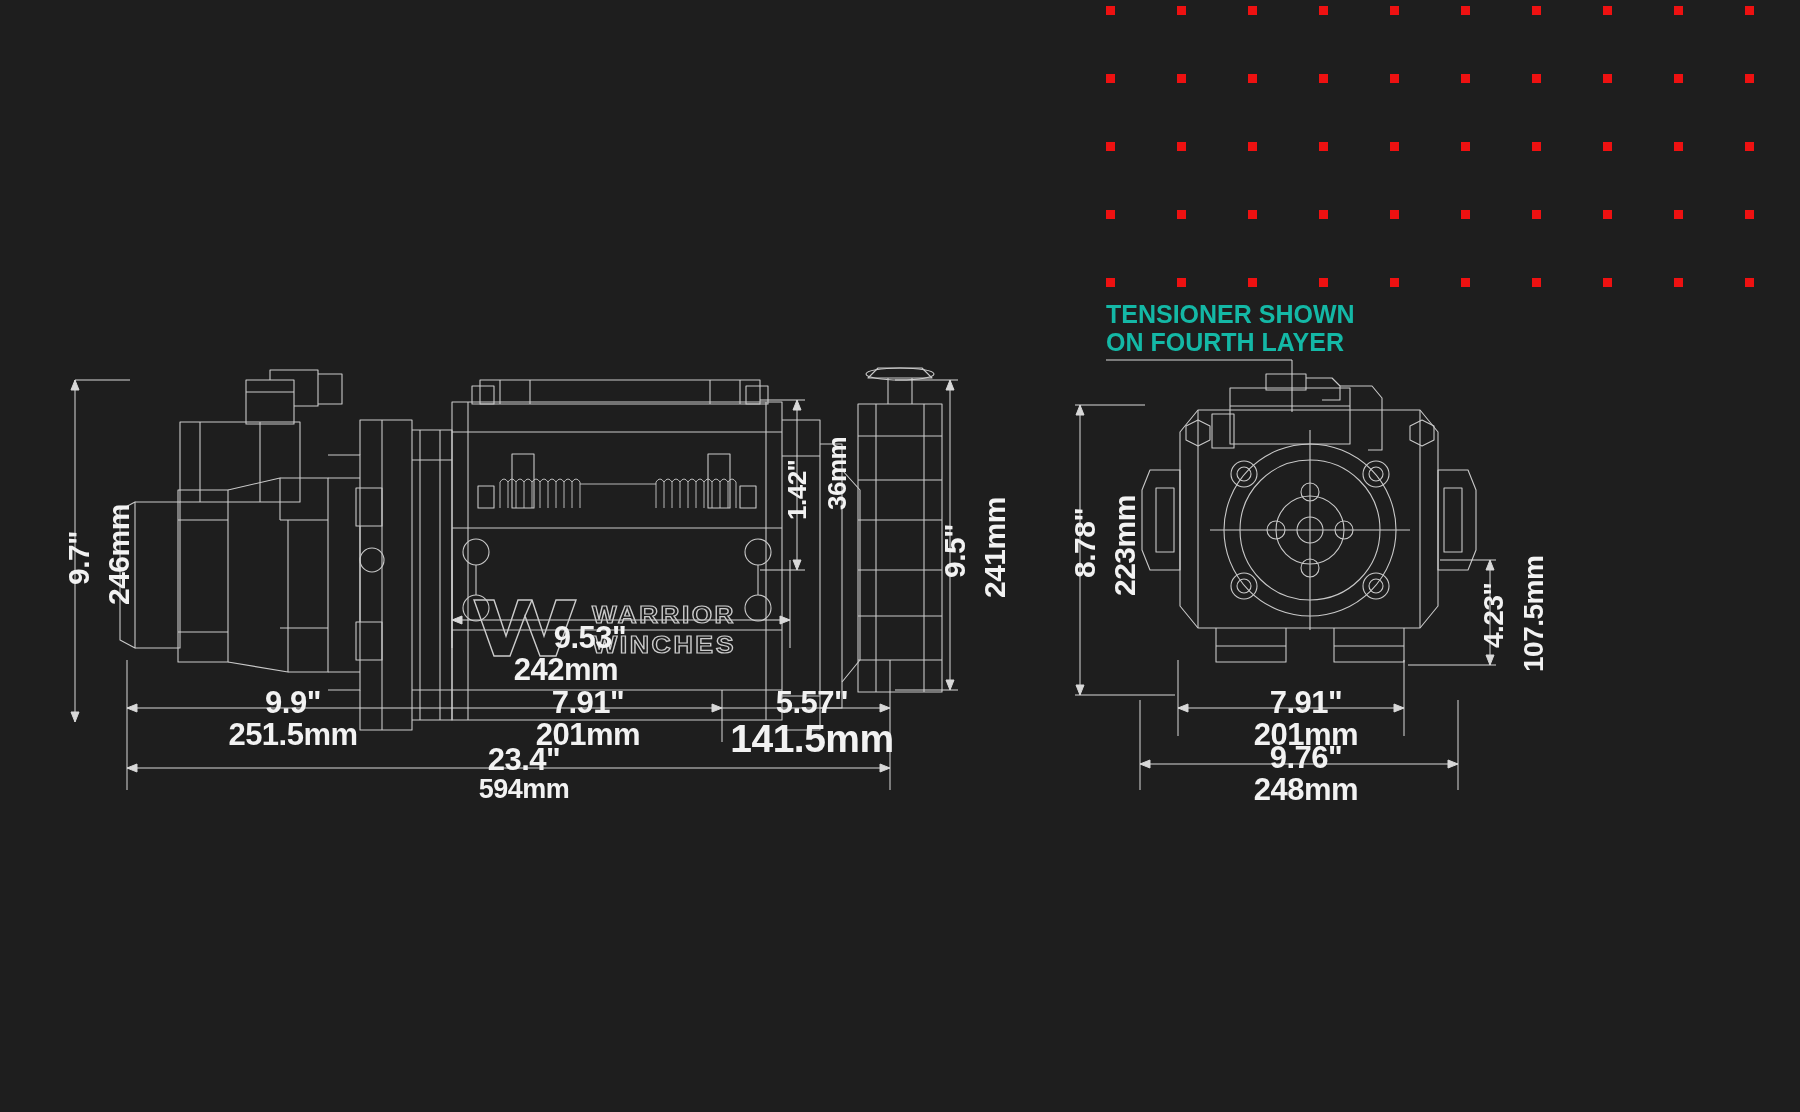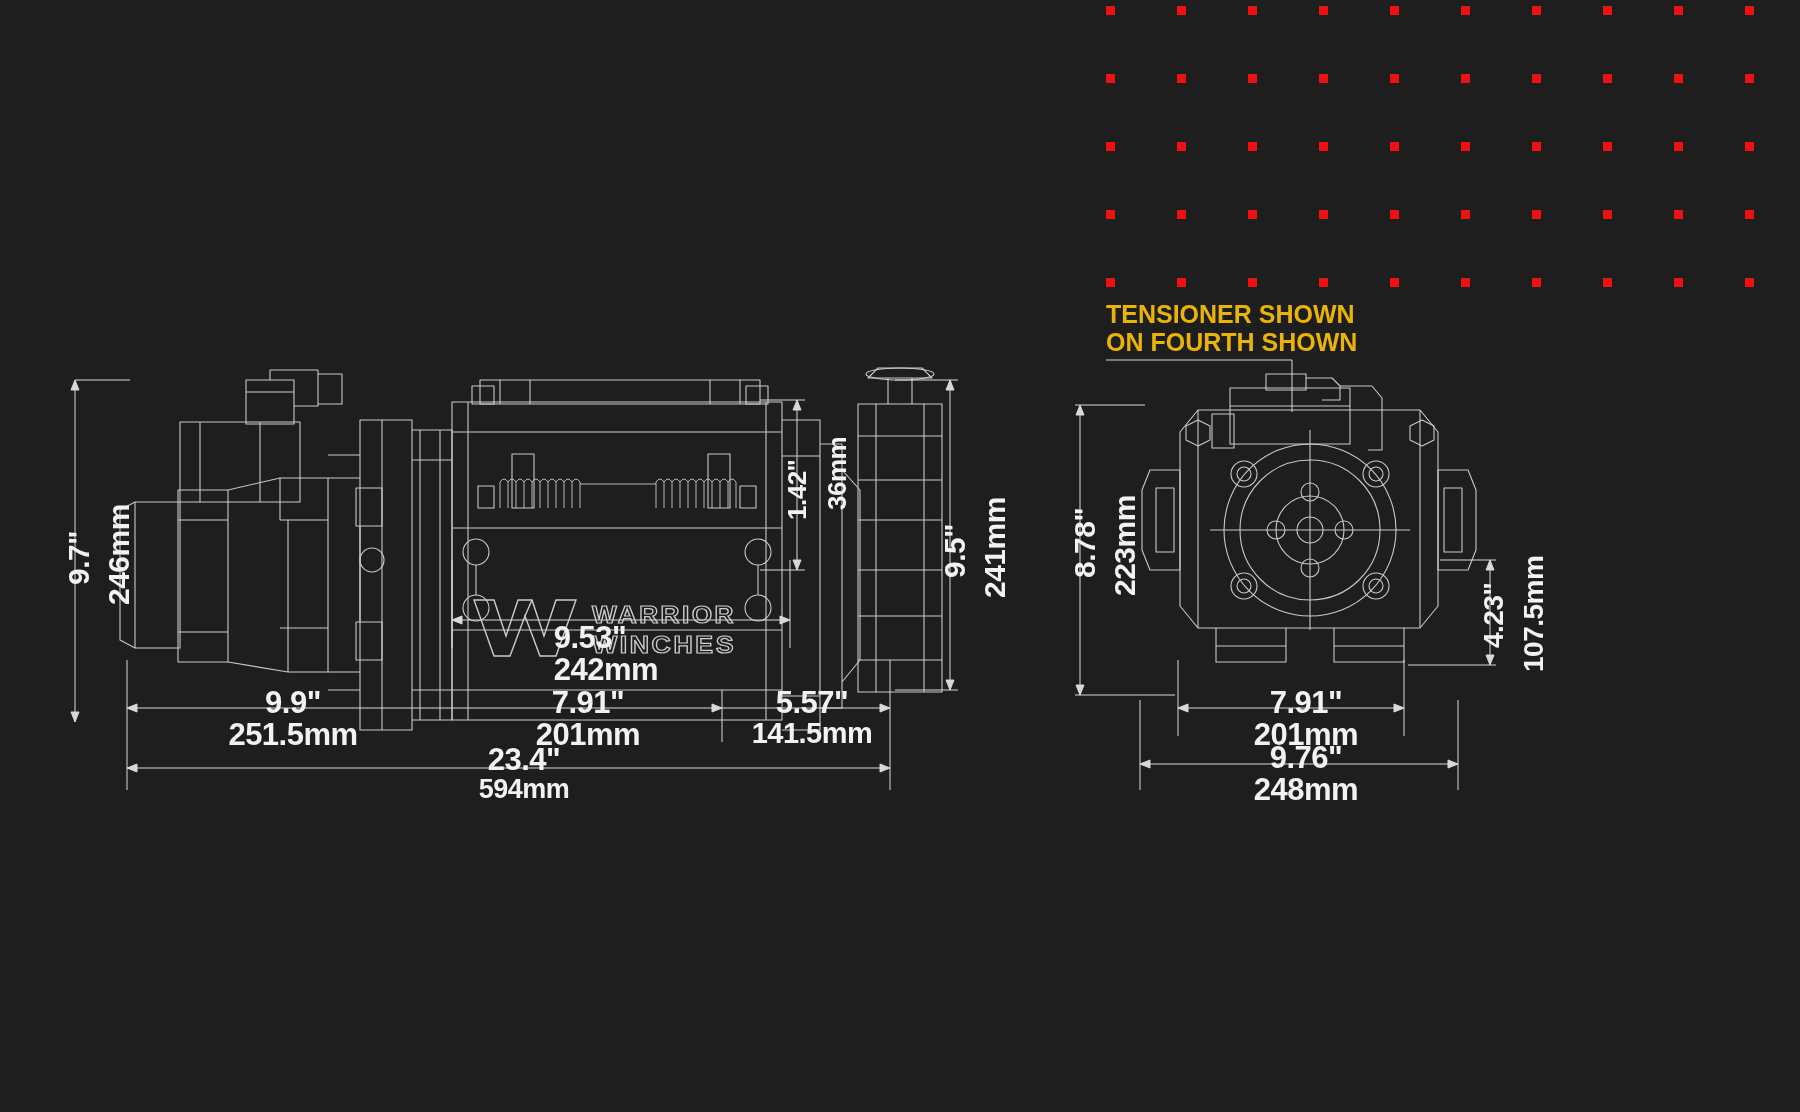--- a/index.html
+++ b/index.html
@@ -17,21 +17,21 @@
 
   
   .draw{position:absolute;}
   .draw svg{display:block;overflow:visible;}
 
   
   .dimtxt{position:absolute;color:#f2f2f2;font-family:"Liberation Sans","DejaVu Sans",sans-serif;
           font-weight:700;letter-spacing:-0.5px;white-space:nowrap;
           transform-origin:0 0;}
   .dimtxt.c{transform:translateX(-50%);}
-  .note{position:absolute;color:#eab308;font-weight:700;font-size:25px;letter-spacing:0px;
+  .note{position:absolute;color:#14b8a6;font-weight:700;font-size:25px;letter-spacing:0px;
         white-space:nowrap;text-align:right;line-height:1.12;}
 </style>
 </head>
 <body>
 
 <div id="stage">
 
   <div id="dotgrid">
       <div class="dot" style="left: 6px; top: 6px; width: 9px; height: 9px; background: rgb(238, 17, 17);"></div>
       <div class="dot" style="left: 77px; top: 6px; width: 9px; height: 9px; background: rgb(238, 17, 17);"></div>
@@ -304,44 +304,44 @@
   <div class="dimtxt" style="left:62px;top:585px;font-size:30px;transform:rotate(-90deg);">9.7"</div>
   <div class="dimtxt" style="left:102px;top:605px;font-size:30px;transform:rotate(-90deg);">246mm</div>
 
   <div class="dimtxt" style="left:782px;top:520px;font-size:26px;transform:rotate(-90deg);">1.42"</div>
   <div class="dimtxt" style="left:822px;top:510px;font-size:26px;transform:rotate(-90deg);">36mm</div>
 
   <div class="dimtxt" style="left:938px;top:578px;font-size:30px;transform:rotate(-90deg);">9.5"</div>
   <div class="dimtxt" style="left:978px;top:598px;font-size:30px;transform:rotate(-90deg);">241mm</div>
 
   <div class="dimtxt c" style="left:590px;top:620px;font-size:31px;">9.53"</div>
-  <div class="dimtxt c" style="left:606px;top:652px;font-size:31px;">242mm</div>
+  <div class="dimtxt c" style="left:566px;top:652px;font-size:31px;">242mm</div>
 
   <div class="dimtxt c" style="left:293px;top:685px;font-size:31px;">9.9"</div>
   <div class="dimtxt c" style="left:293px;top:717px;font-size:31px;">251.5mm</div>
 
   <div class="dimtxt c" style="left:588px;top:685px;font-size:31px;">7.91"</div>
   <div class="dimtxt c" style="left:588px;top:717px;font-size:31px;">201mm</div>
 
   <div class="dimtxt c" style="left:812px;top:685px;font-size:31px;">5.57"</div>
-  <div class="dimtxt c" style="left:812px;top:717px;font-size:29px;">141.5mm</div>
+  <div class="dimtxt c" style="left:812px;top:717px;font-size:39px;">141.5mm</div>
 
   <div class="dimtxt c" style="left:524px;top:742px;font-size:31px;">23.4"</div>
   <div class="dimtxt c" style="left:524px;top:774px;font-size:27px;">594mm</div>
 
   <div class="dimtxt" style="left:1068px;top:578px;font-size:30px;transform:rotate(-90deg);">8.78"</div>
   <div class="dimtxt" style="left:1108px;top:596px;font-size:30px;transform:rotate(-90deg);">223mm</div>
 
   <div class="dimtxt" style="left:1478px;top:648px;font-size:28px;transform:rotate(-90deg);">4.23"</div>
   <div class="dimtxt" style="left:1518px;top:672px;font-size:28px;transform:rotate(-90deg);">107.5mm</div>
 
   <div class="dimtxt c" style="left:1306px;top:685px;font-size:31px;">7.91"</div>
   <div class="dimtxt c" style="left:1306px;top:717px;font-size:31px;">201mm</div>
 
   <div class="dimtxt c" style="left:1306px;top:740px;font-size:31px;">9.76"</div>
   <div class="dimtxt c" style="left:1306px;top:772px;font-size:31px;">248mm</div>
 
   <div class="note" style="left:1106px;top:300px;width:220px;">
     <div>TENSIONER SHOWN</div>
-    <div>ON FOURTH SHOWN</div>
+    <div>ON FOURTH LAYER</div>
   </div>
 
 </div>
 
 </body></html>

